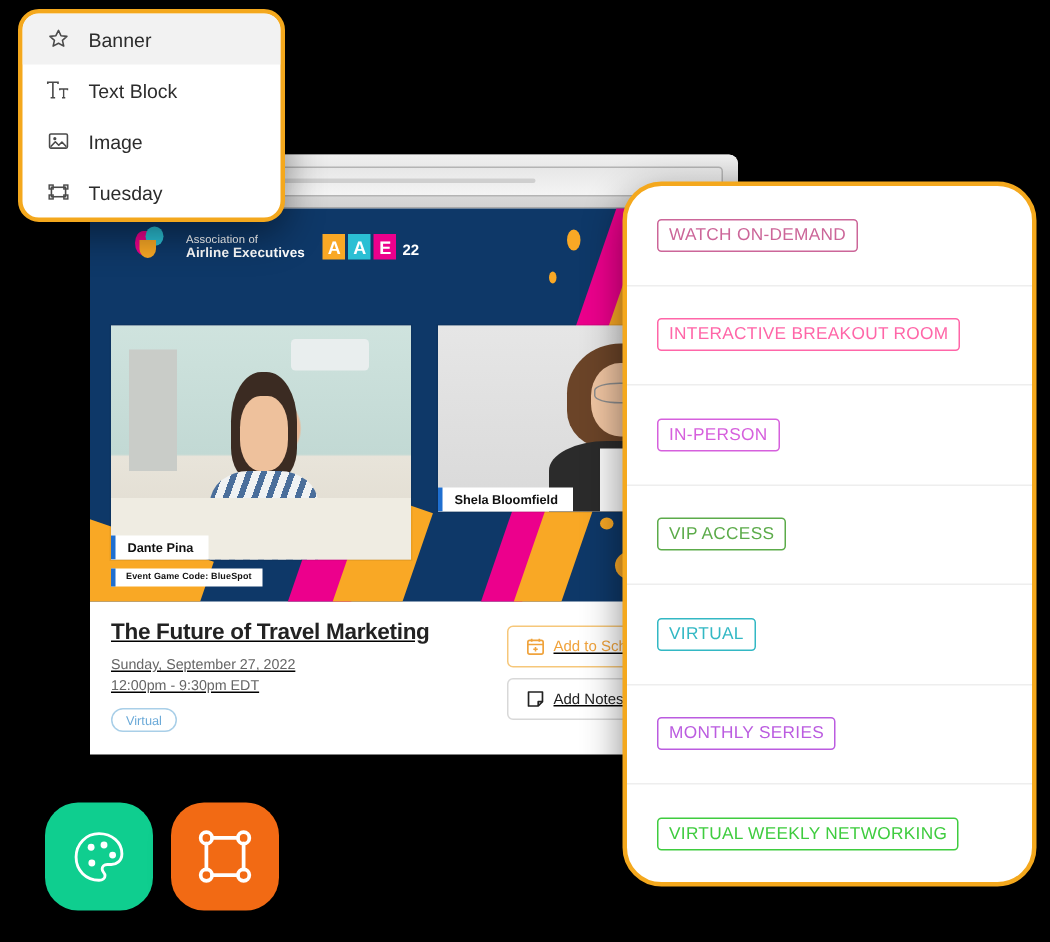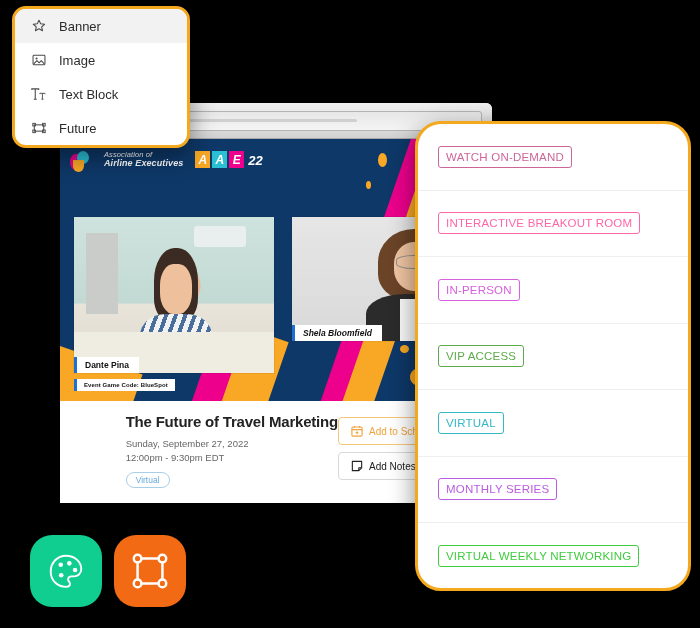--- a/index.html
+++ b/index.html
@@ -39,50 +39,50 @@
   }
 
   
   #event-banner{
     position:relative;height:262px;background:#0e3868;overflow:hidden;
   }
   .stripe{position:absolute;top:-60px;height:420px;transform:rotate(19deg);}
   .s-pink{background:#ec008c;}
   .s-orange{background:#f9a825;}
   .blob{position:absolute;background:#f9a825;border-radius:50%;}
-  #banner-head{position:absolute;left:10px;top:12px;display:flex;align-items:flex-start;gap:12px;z-index:4;font-style:italic;}
+  #banner-head{position:absolute;left:30px;top:12px;display:flex;align-items:flex-end;gap:12px;z-index:4;}
   #aae-mark{width:22px;height:22px;position:relative;}
   #aae-mark i{position:absolute;border-radius:50%;display:block;}
   #assoc-text{color:#fff;line-height:1.05;}
   #assoc-line1{font-size:7.5px;font-weight:400;letter-spacing:.1px;}
   #assoc-line2{font-size:9px;font-weight:700;letter-spacing:.1px;}
   #aae-logo{display:flex;align-items:flex-end;gap:2px;}
   .aae-tile{width:15px;height:17px;display:flex;align-items:center;justify-content:center;
     color:#fff;font-weight:700;font-size:12px;line-height:1;}
-  #aae-year{color:#fff;font-size:13px;font-weight:600;margin-left:2px;}
+  #aae-year{color:#fff;font-size:10px;font-weight:600;margin-left:2px;}
 
   .tile{position:absolute;background:#dcdcdc;overflow:hidden;z-index:3;
     border:0;box-shadow:0 0 0 1px rgba(0,0,0,.06);}
   .tile .name{
     position:absolute;left:0;bottom:0;background:#fff;color:#111;
     font-size:8.5px;font-weight:700;padding:3px 10px 3px 8px;
     border-left:3px solid #1f6fd0;white-space:nowrap;
   }
   .person{position:absolute;inset:0;}
 
   #game-code{
     position:absolute;left:14px;bottom:10px;z-index:5;
     background:#fff;border-left:3px solid #1f6fd0;
     font-size:6px;font-weight:700;color:#111;padding:3px 7px;letter-spacing:.1px;
   }
 
   
   #event-info{
-    display:flex;justify-content:flex-end;padding:12px 14px 14px 14px;
-    background:#fff;box-sizing:border-box;
+    display:flex;justify-content:space-between;padding:12px 14px 14px 14px;
+    background:#fff;box-sizing:border-box;text-decoration:underline;
   }
   #event-title{font-size:15px;font-weight:600;color:#222;margin:0 0 7px 0;letter-spacing:-.2px;}
   .meta{font-size:9.5px;color:#666;line-height:1.45;}
   #virtual-chip{
     display:inline-block;margin-top:7px;font-size:8.5px;color:#6aa9d8;
     border:1px solid #a9cfe8;border-radius:10px;padding:2px 9px;
   }
   #event-actions{display:flex;flex-direction:column;gap:7px;padding-top:4px;}
   .act-btn{
     display:flex;align-items:center;gap:6px;border-radius:4px;
@@ -183,21 +183,21 @@
           <div style="position:absolute;left:40%;top:20%;width:22%;height:46%;background:#3b2b22;border-radius:46% 46% 30% 30%;"></div>
           <div style="position:absolute;left:43%;top:30%;width:16%;height:32%;background:#eec19c;border-radius:42%;"></div>
           <div style="position:absolute;left:33%;top:62%;width:36%;height:38%;background:repeating-linear-gradient(110deg,#f0f2f3 0 5px,#4a6e9b 5px 9px);border-radius:36% 36% 0 0;"></div>
           <div style="position:absolute;left:6%;top:10%;width:16%;height:52%;background:#c9ccc8;"></div>
           <div style="position:absolute;left:60%;top:6%;width:26%;height:13%;background:#e9eeee;border-radius:3px;"></div>
           <div style="position:absolute;left:0;bottom:0;width:100%;height:26%;background:#efece2;"></div>
         </div>
         <div class="name">Dante Pina</div>
       </div>
 
-      <div class="tile" style="left:232px;top:78px;width:186px;height:124px;font-style:italic;">
+      <div class="tile" style="left:232px;top:78px;width:186px;height:124px;">
         <div class="person" style="background:linear-gradient(#e6e6e6,#d9d9d9);">
           <div style="position:absolute;left:46%;top:10%;width:40%;height:56%;background:#6b4428;border-radius:48% 48% 36% 36%;"></div>
           <div style="position:absolute;left:55%;top:20%;width:24%;height:40%;background:#f0c5a2;border-radius:44%;"></div>
           <div style="position:absolute;left:56%;top:31%;width:22%;height:9%;border:1.4px solid #8d8d8d;border-radius:40%;"></div>
           <div style="position:absolute;left:40%;top:62%;width:52%;height:40%;background:#2b2b2b;border-radius:40% 30% 0 0;"></div>
           <div style="position:absolute;left:58%;top:66%;width:20%;height:34%;background:#fafafa;"></div>
         </div>
         <div class="name">Shela Bloomfield</div>
       </div>
 
@@ -233,54 +233,54 @@
 
   <div id="component-menu" style="border-color: rgb(244, 168, 29);">
 
     <div class="menu-item active">
       <span class="mi-icon">
         <svg width="14" height="14" viewBox="0 0 16 16">
             <path d="M8 1.4l1.9 4.1 4.5.5-3.4 3 1 4.4L8 11.2 3.9 13.4l1-4.4-3.4-3 4.5-.5z" fill="none" stroke="#4a4a4a" stroke-width="1.2" stroke-linejoin="round"></path>
           </svg>
       </span>
       <span>Banner</span>
+    </div>
+
+    <div class="menu-item">
+      <span class="mi-icon">
+        <svg width="15" height="14" viewBox="0 0 18 16">
+          <path d="M1 3.2V1.8h8.2v1.4M5.1 1.8v12.4M3.3 14.2h3.6" fill="none" stroke="#4a4a4a" stroke-width="1.3"></path>
+          <path d="M10.6 8.2V7.2h6.2v1M13.7 7.2v7M12.4 14.2h2.6" fill="none" stroke="#4a4a4a" stroke-width="1.1"></path>
+        </svg>
+      </span>
+      <span>Text Block</span>
     </div>
 
     <div class="menu-item">
       <span class="mi-icon">
         <svg width="14" height="14" viewBox="0 0 16 16">
           <rect x="1.2" y="2.6" width="13.6" height="10.8" rx="1" fill="none" stroke="#4a4a4a" stroke-width="1.2"></rect>
           <circle cx="5.2" cy="6.2" r="1.2" fill="#4a4a4a"></circle>
           <path d="M2 12.4l3.6-3.8 2.6 2.6 2.4-2.4 3.4 3.6" fill="none" stroke="#4a4a4a" stroke-width="1.2" stroke-linejoin="round"></path>
         </svg>
       </span>
       <span>Image</span>
-    </div>
-
-    <div class="menu-item">
-      <span class="mi-icon">
-        <svg width="15" height="14" viewBox="0 0 18 16">
-          <path d="M1 3.2V1.8h8.2v1.4M5.1 1.8v12.4M3.3 14.2h3.6" fill="none" stroke="#4a4a4a" stroke-width="1.3"></path>
-          <path d="M10.6 8.2V7.2h6.2v1M13.7 7.2v7M12.4 14.2h2.6" fill="none" stroke="#4a4a4a" stroke-width="1.1"></path>
-        </svg>
-      </span>
-      <span>Text Block</span>
     </div>
 
     <div class="menu-item">
       <span class="mi-icon">
         <svg width="14" height="14" viewBox="0 0 16 16">
           <rect x="2.6" y="4.4" width="10.8" height="7.2" fill="none" stroke="#4a4a4a" stroke-width="1.2"></rect>
           <rect x="0.9" y="2.7" width="3" height="3" fill="none" stroke="#4a4a4a" stroke-width="1.1"></rect>
           <rect x="12.1" y="2.7" width="3" height="3" fill="none" stroke="#4a4a4a" stroke-width="1.1"></rect>
           <rect x="0.9" y="10.3" width="3" height="3" fill="none" stroke="#4a4a4a" stroke-width="1.1"></rect>
           <rect x="12.1" y="10.3" width="3" height="3" fill="none" stroke="#4a4a4a" stroke-width="1.1"></rect>
         </svg>
       </span>
-      <span>Future</span>
+      <span>Tuesday</span>
     </div>
   </div>
 
   <div id="tag-panel" style="border-color: rgb(244, 168, 29);">
     <div class="tag-row">
       <span class="tag-pill" style="color: rgb(204, 102, 153);">WATCH ON-DEMAND</span>
     </div>
     <div class="tag-row">
       <span class="tag-pill" style="color: rgb(255, 102, 168);">INTERACTIVE BREAKOUT ROOM</span>
     </div>

